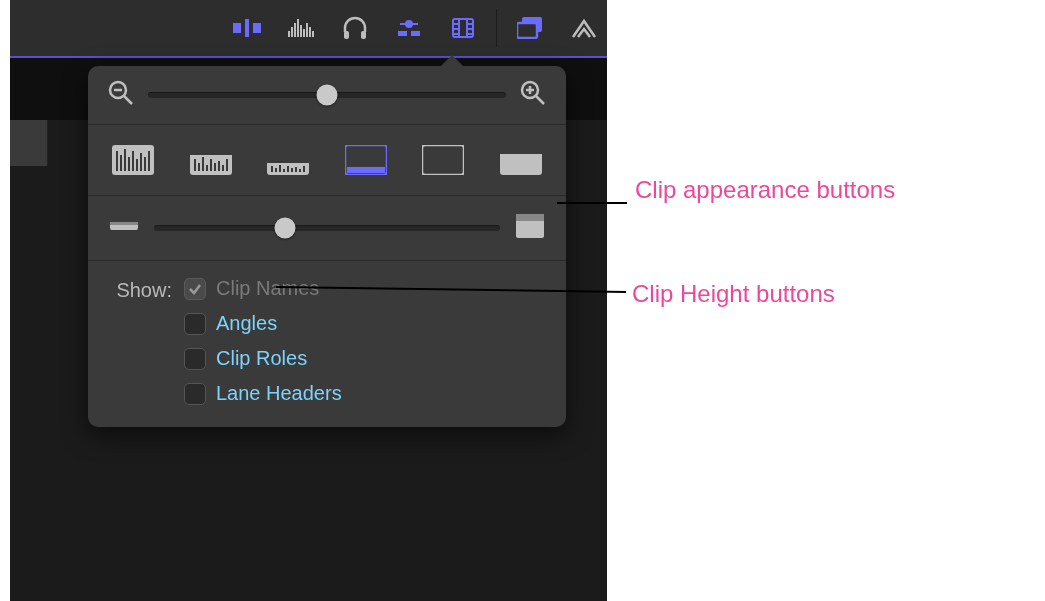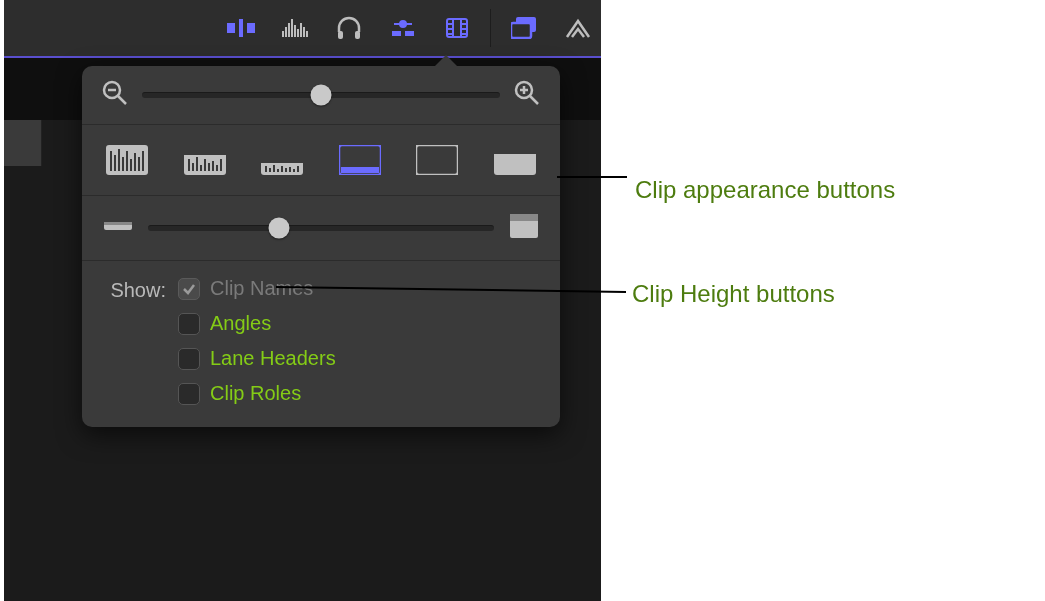--- a/index.html
+++ b/index.html
@@ -6,21 +6,21 @@
     body {
       width: 1045px;
       height: 601px;
       background: #fff;
       font-family: -apple-system, BlinkMacSystemFont, "Helvetica Neue", Arial, sans-serif;
       position: relative;
       overflow: hidden;
     }
     .app-area {
       position: absolute;
-      left: 4px; top: 0;
+      left: 10px; top: 0;
       width: 597px; height: 601px;
       background: #1b1b1b;
     }
     .toolbar {
       position: absolute;
       left: 0; top: 0;
       width: 597px; height: 56px;
       background: #2d2d2d;
       display: flex;
       align-items: center;
@@ -146,43 +146,43 @@
     .check-list {
       display: flex;
       flex-direction: column;
       gap: 12px;
     }
     .check-row {
       display: flex;
       align-items: center;
       gap: 10px;
       font-size: 20px;
-      color: #84cc16;
+      color: #7dd3fc;
     }
     .check-row.disabled { color: #7a7a7a; }
     .checkbox {
       width: 22px; height: 22px;
       border-radius: 5px;
       background: #2a2a2a;
       border: 1px solid #555;
       display: flex;
       align-items: center;
       justify-content: center;
     }
     .checkbox.checked-disabled {
       background: #4a4a4a;
       border-color: #5a5a5a;
       color: #888;
     }
     .annotation {
       position: absolute;
       font-size: 24px;
-      color: #4d7c0f;
-      display: flex;
-      align-items: flex-start;
+      color: #ec4899;
+      display: flex;
+      align-items: flex-end;
     }
     .annotation-line {
       height: 2px;
       background: #000;
     }
   </style>
 </head>
 <body>
 
 <div class="app-area">
@@ -378,25 +378,25 @@
               </svg>
           </div>
           <span>Clip Names</span>
         </div>
         <div class="check-row">
           <div class="checkbox"></div>
           <span>Angles</span>
         </div>
         <div class="check-row">
           <div class="checkbox"></div>
-          <span>Lane Headers</span>
+          <span>Clip Roles</span>
         </div>
         <div class="check-row">
           <div class="checkbox"></div>
-          <span>Clip Roles</span>
+          <span>Lane Headers</span>
         </div>
       </div>
     </div>
   </div>
 </div>
 
 <div class="annotation" style="left:557px; top:176px;">
   <div class="annotation-line" style="width:70px; margin-right:8px;"></div>
   <span>Clip appearance buttons</span>
 </div>

